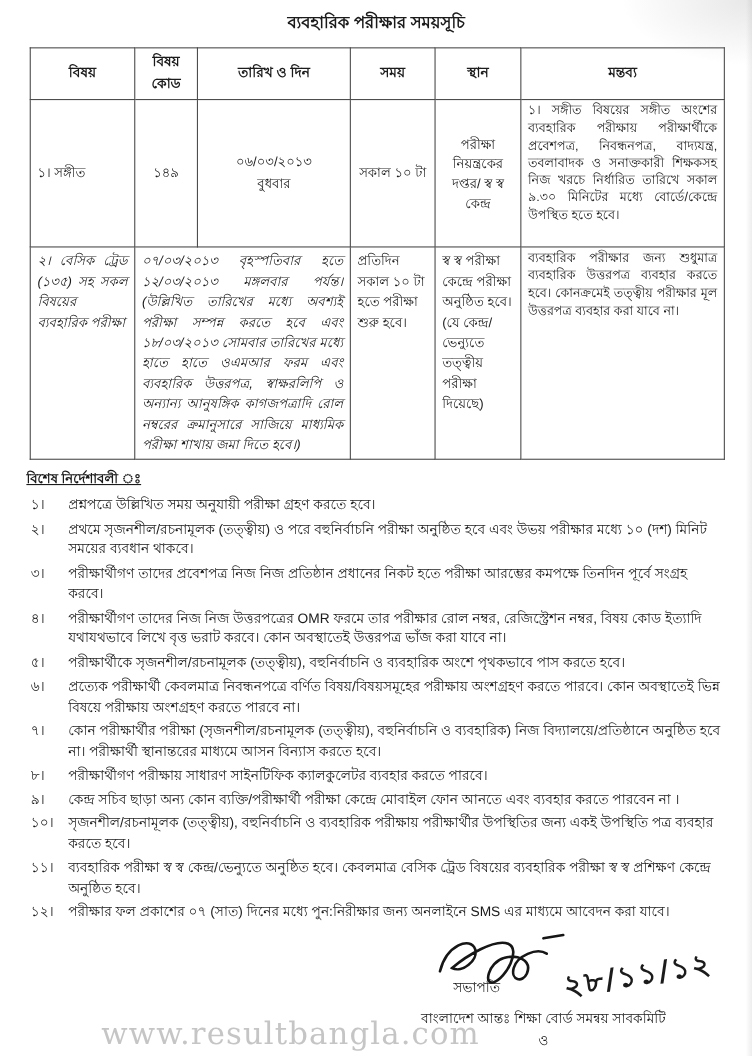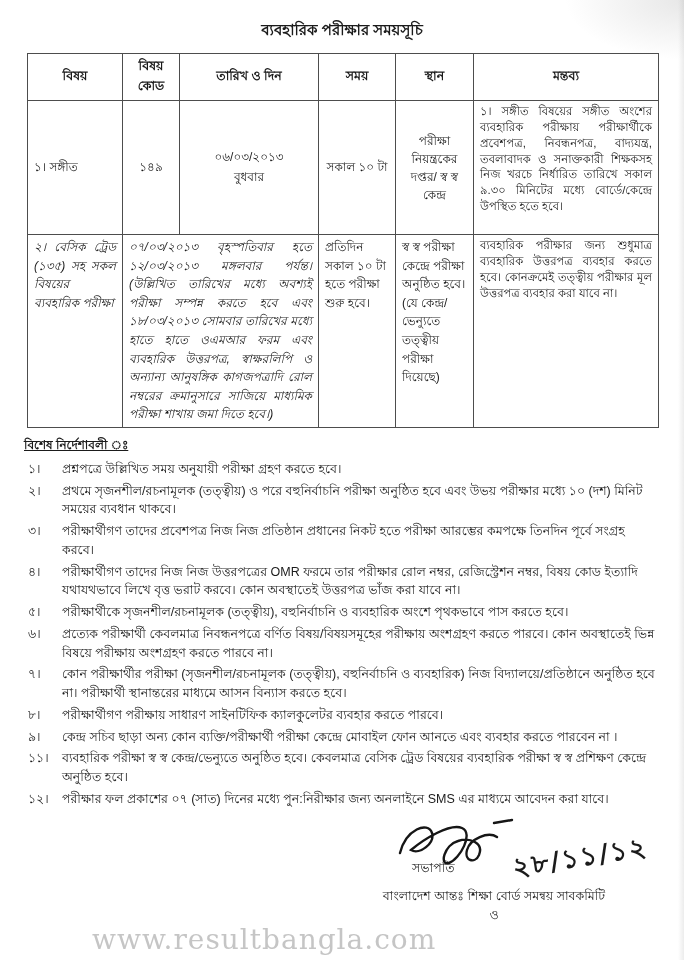--- a/index.html
+++ b/index.html
@@ -22,21 +22,21 @@
   }
   .scan-edge-r{
     position:absolute;top:0;right:0;width:6px;height:100%;
     background:linear-gradient(to left,rgba(150,150,150,.18),rgba(255,255,255,0));
   }
 
   .doc-title{
     text-align:center;
     font-weight:bold;
     font-size:15px;
-    padding-top:18px;
+    padding-top:8px;
   }
 
   table.schedule{
     border-collapse:collapse;
     table-layout:fixed;
     width:631px;
     margin:10px 0 0 27px;
     font-size:12px;
   }
   table.schedule col.c-subject{width:95px;}
@@ -194,20 +194,24 @@
     </div>
     <div class="instr-item">
       <span class="instr-num">৮।</span>
       <span class="instr-text">পরীক্ষার্থীগণ পরীক্ষায় সাধারণ সাইনটিফিক ক্যালকুলেটর ব্যবহার করতে পারবে।</span>
     </div>
     <div class="instr-item">
       <span class="instr-num">৯।</span>
       <span class="instr-text">কেন্দ্র সচিব ছাড়া অন্য কোন ব্যক্তি/পরীক্ষার্থী পরীক্ষা কেন্দ্রে মোবাইল ফোন আনতে এবং ব্যবহার করতে পারবেন না ।</span>
     </div>
     <div class="instr-item">
+      <span class="instr-num">১০।</span>
+      <span class="instr-text">সৃজনশীল/রচনামূলক (তত্ত্বীয়), বহুনির্বাচনি ও ব্যবহারিক পরীক্ষায় পরীক্ষার্থীর উপস্থিতির জন্য একই উপস্থিতি পত্র ব্যবহার করতে হবে।</span>
+    </div>
+    <div class="instr-item">
       <span class="instr-num">১১।</span>
       <span class="instr-text">ব্যবহারিক পরীক্ষা স্ব স্ব কেন্দ্র/ভেন্যুতে অনুষ্ঠিত হবে। কেবলমাত্র বেসিক ট্রেড বিষয়ের ব্যবহারিক পরীক্ষা স্ব স্ব প্রশিক্ষণ কেন্দ্রে অনুষ্ঠিত হবে।</span>
     </div>
     <div class="instr-item">
       <span class="instr-num">১২।</span>
       <span class="instr-text">পরীক্ষার ফল প্রকাশের ০৭ (সাত) দিনের মধ্যে পুন:নিরীক্ষার জন্য অনলাইনে SMS এর মাধ্যমে আবেদন করা যাবে।</span>
     </div>
   </div>
 
   <div class="signature-block">

